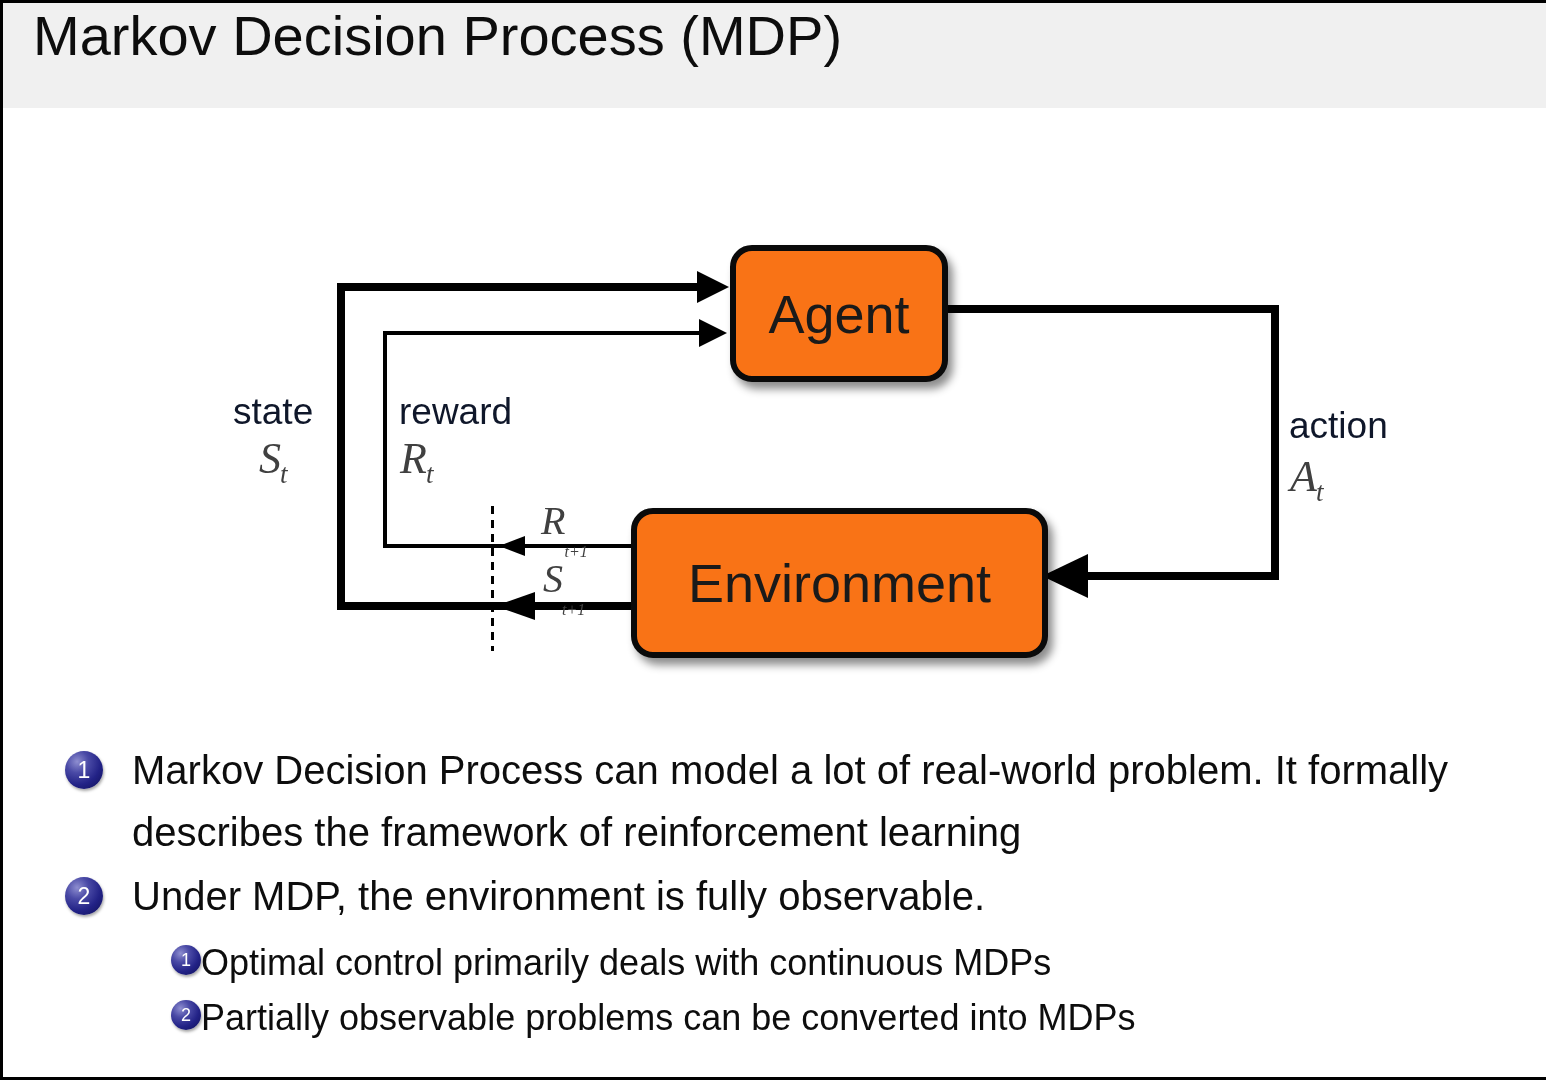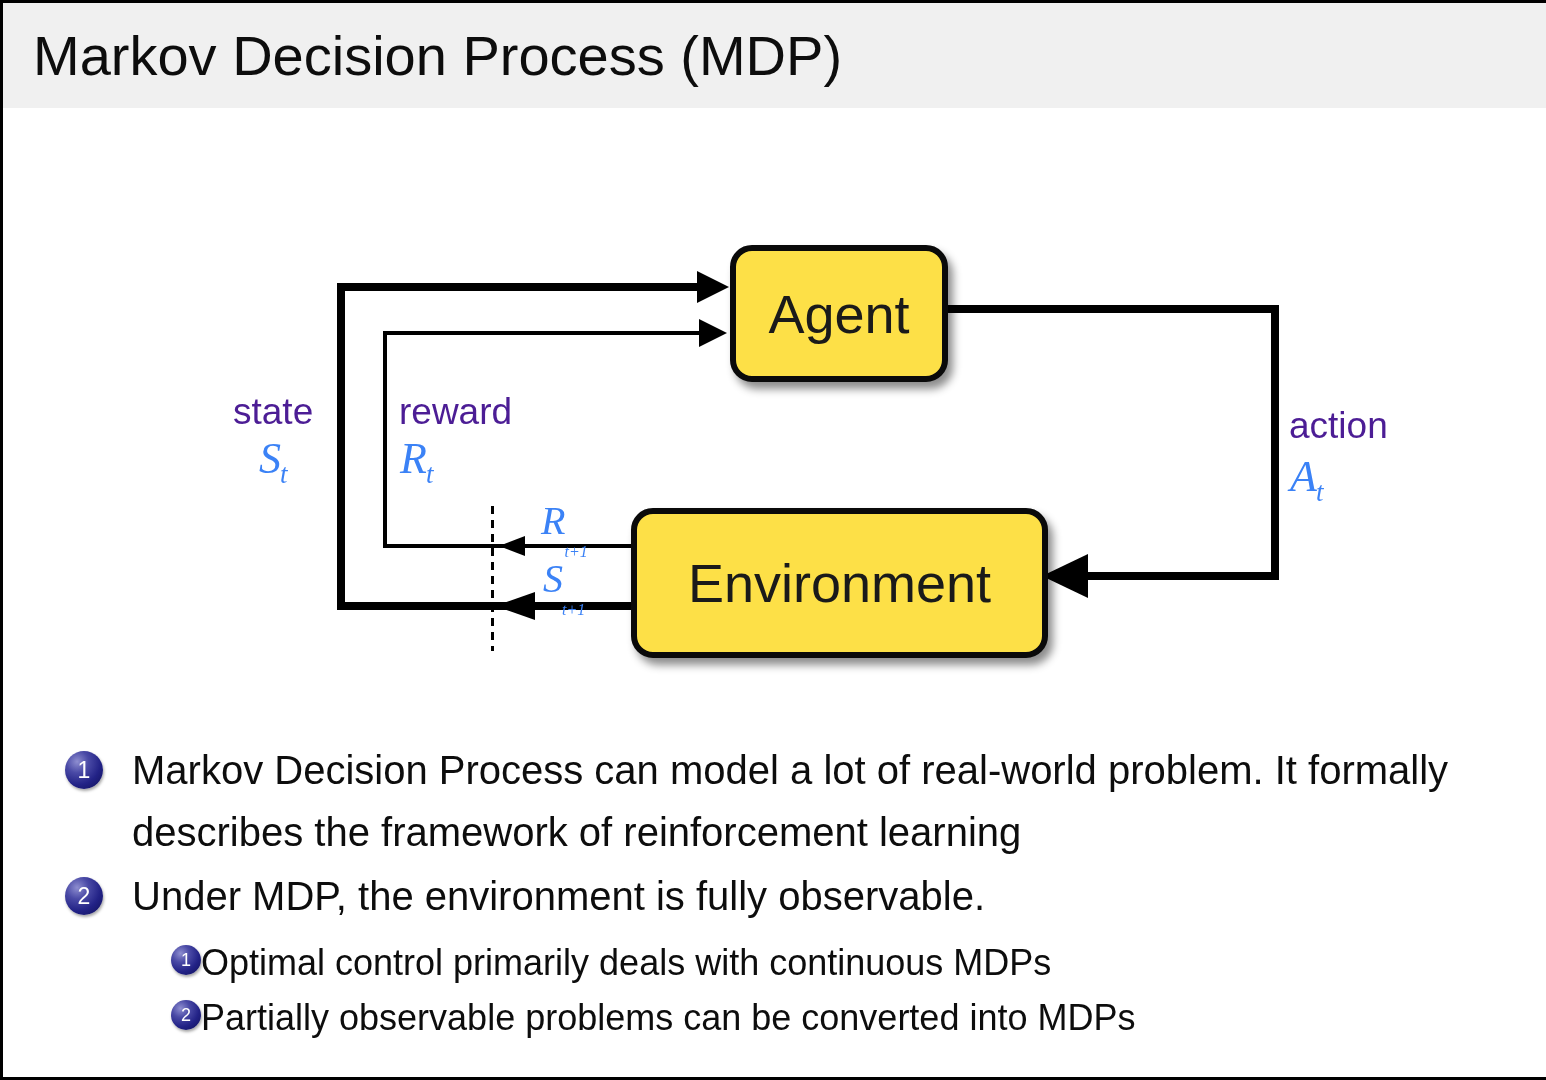--- a/index.html
+++ b/index.html
@@ -12,39 +12,39 @@
     border-left:3px solid #000;
     border-bottom:3px solid #000;
     overflow:hidden;
     font-family:"Liberation Sans", sans-serif;
     color:#111;
   }
   
   .header{
     position:absolute;left:0;top:0;width:100%;height:105px;
     background:#f0f0f0;
-    display:flex;align-items:center;
+    display:flex;align-items:flex-start;
   }
   .header .title{
     margin-left:30px;
     font-size:56px;
     letter-spacing:0px;
     color:#0d0d0d;
   }
   
   .ln{position:absolute;background:#000;}
   .arr{position:absolute;width:0;height:0;}
   .box{
-    position:absolute;background:#fde047;border:6px solid #0a0a0a;border-radius:22px;
+    position:absolute;background:#f97316;border:6px solid #0a0a0a;border-radius:22px;
     box-shadow:5px 7px 9px rgba(0,0,0,0.45);
     display:flex;align-items:center;justify-content:center;
     font-size:54px;color:#1a1a1a;
   }
-  .dlabel{position:absolute;font-size:37px;color:#4c1d95;}
-  .math{position:absolute;font-family:"Liberation Serif", serif;font-style:italic;color:#3b82f6;}
+  .dlabel{position:absolute;font-size:37px;color:#0f172a;}
+  .math{position:absolute;font-family:"Liberation Serif", serif;font-style:italic;color:#404040;}
   .math .sym{font-size:44px;}
   .math .sub{font-size:27px;position:relative;top:10px;left:-1px;}
   .math.small .sym{font-size:40px;}
   .math.small .sub{font-size:16px;top:23px;}
   .dash{
     position:absolute;width:3px;
     background:repeating-linear-gradient(to bottom,#000 0 8px,transparent 8px 14px);
   }
   
   .brow{position:absolute;display:flex;}

